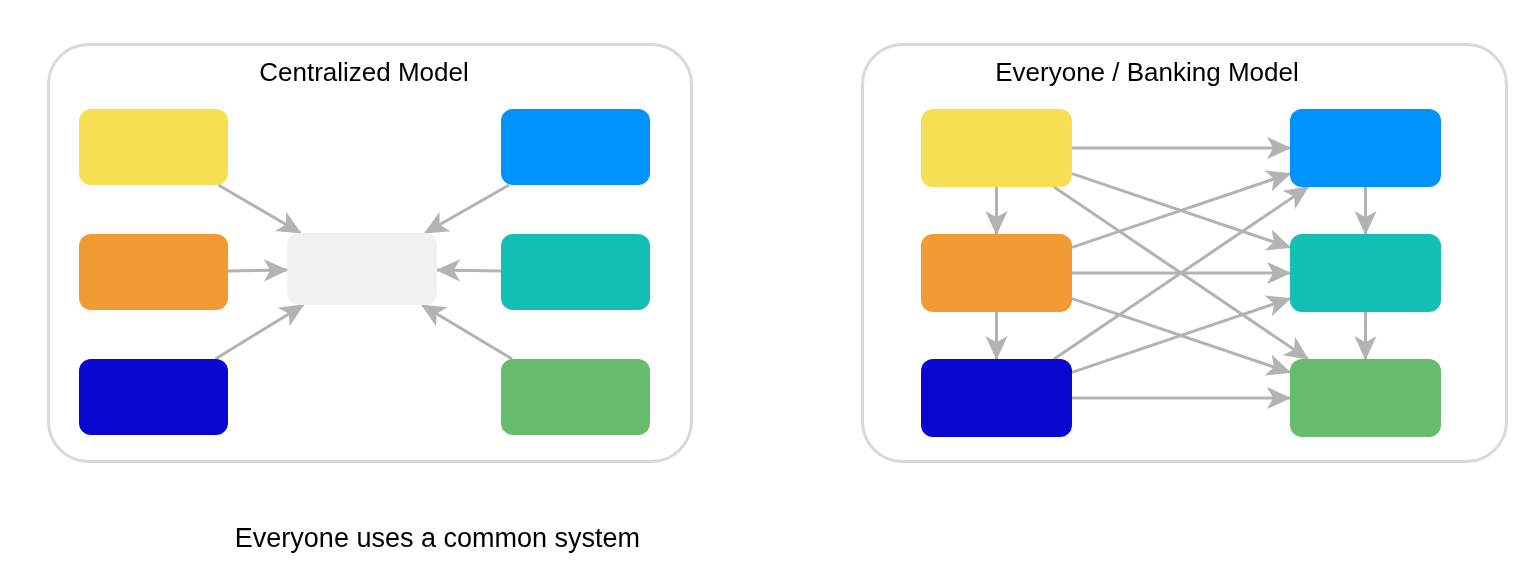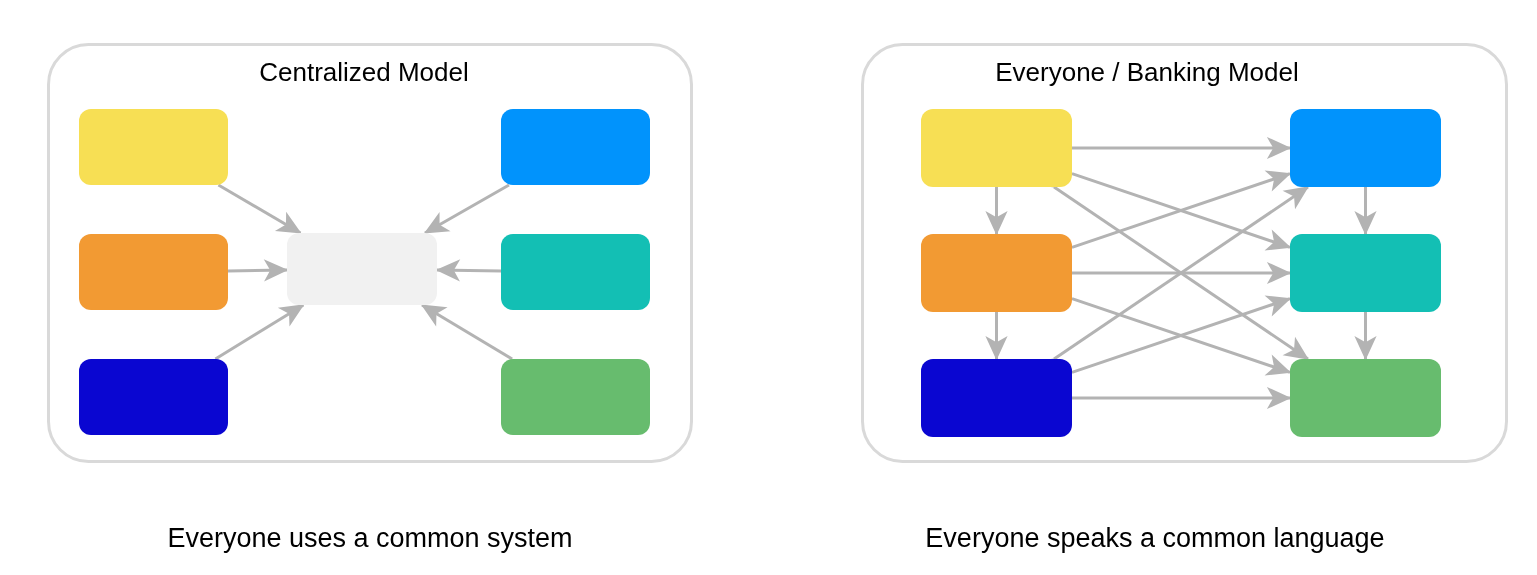--- a/index.html
+++ b/index.html
@@ -31,21 +31,21 @@
   .panel-title {
     position: absolute;
     text-align: center;
     font-size: 26px;
     color: #000000;
     white-space: nowrap;
     line-height: 30px;
   }
   .panel-caption {
     position: absolute;
-    text-align: center;
+    text-align: right;
     font-size: 27px;
     color: #000000;
     white-space: nowrap;
     line-height: 32px;
   }
   #title-left  { left: 97px;  top: 57px; width: 534px; }
   #title-right { left: 880px; top: 57px; width: 534px; }
   #caption-left  { left: 100px; top: 522px; width: 540px; }
   #caption-right { left: 885px; top: 522px; width: 540px; }
 </style>
@@ -102,14 +102,13 @@
           <rect x="1290" y="234" width="151" height="78" rx="12" ry="12" fill="#13bfb4"></rect>
           <rect x="1290" y="359" width="151" height="78" rx="12" ry="12" fill="#67bc6e"></rect>
         </g>
       </g>
   </svg>
 
   <div class="panel-title" id="title-left">Centralized Model</div>
   <div class="panel-title" id="title-right">Everyone / Banking Model</div>
 
   <div class="panel-caption" id="caption-left">Everyone uses a common system</div>
-  <div class="panel-caption" id="caption-right">Everyone speaks a common language</div>
 </div>
 
 </body></html>

